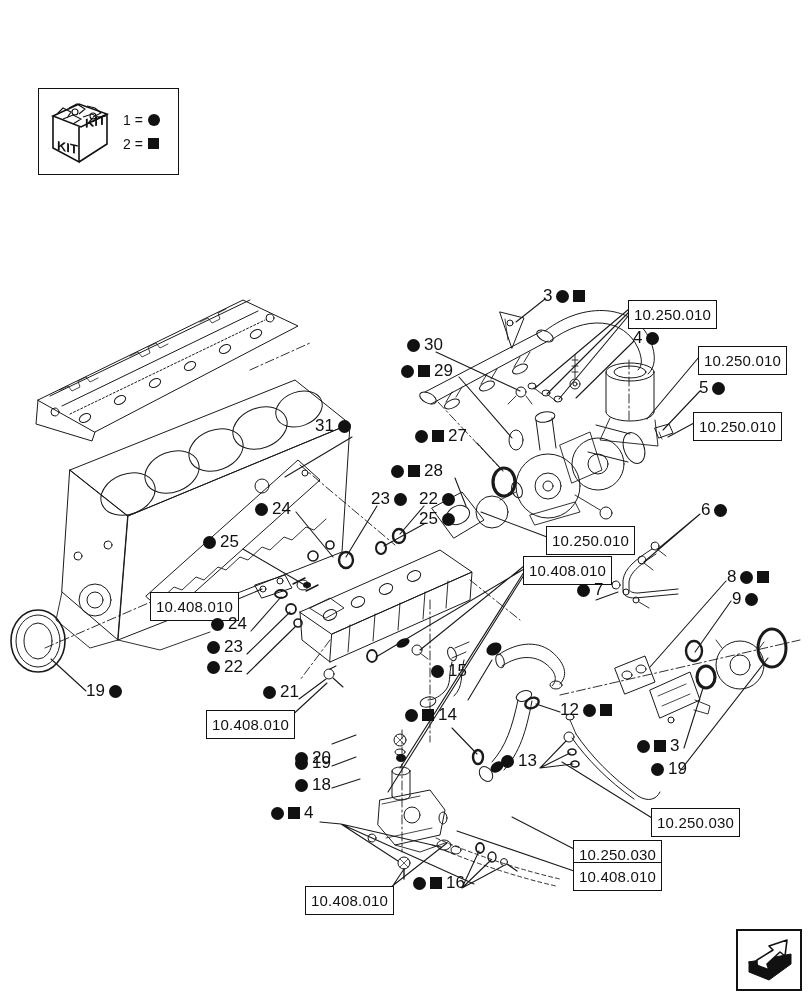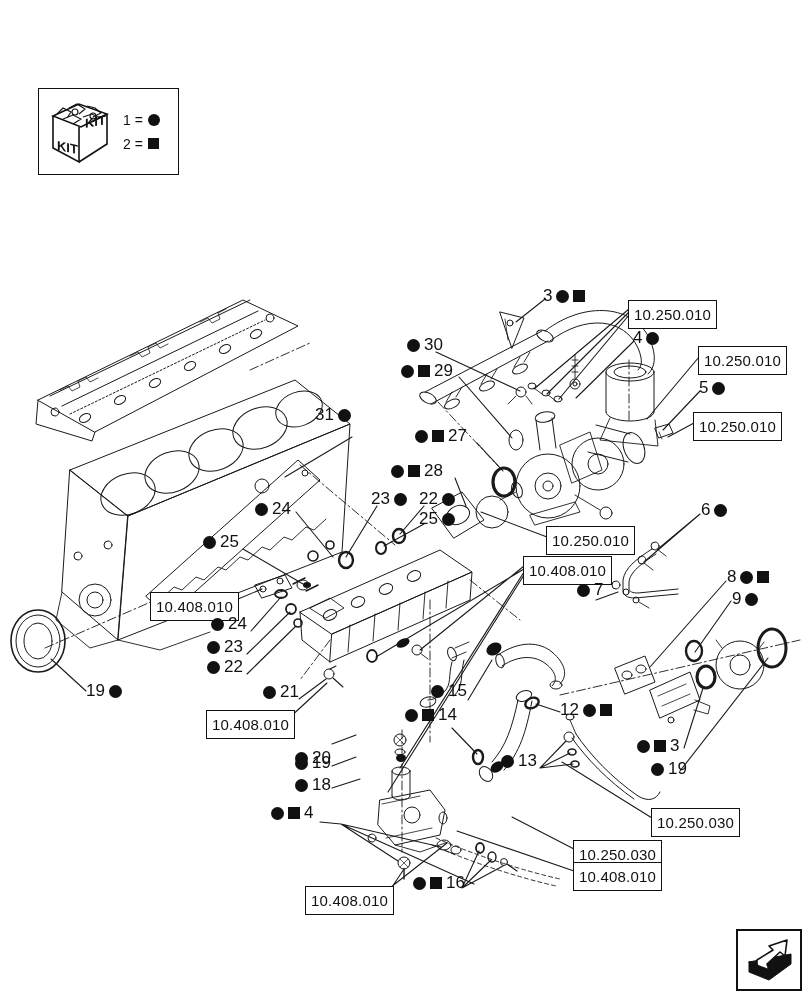--- a/index.html
+++ b/index.html
@@ -411,21 +411,21 @@
   </div>
   <div class="co" style="left:501px;top:753px">
     <span class="mk c"></span>
     <span>13</span>
   </div>
   <div class="co" style="left:405px;top:707px">
     <span class="mk c"></span>
     <span class="mk s"></span>
     <span>14</span>
   </div>
-  <div class="co" style="left:431px;top:683px">
+  <div class="co" style="left:431px;top:663px">
     <span class="mk c"></span>
     <span>15</span>
   </div>
   <div class="co" style="left:413px;top:875px">
     <span class="mk c"></span>
     <span class="mk s"></span>
     <span>16</span>
   </div>
   <div class="co" style="left:271px;top:805px">
     <span class="mk c"></span>
@@ -496,21 +496,21 @@
   </div>
   <div class="co" style="left:401px;top:363px">
     <span class="mk c"></span>
     <span class="mk s"></span>
     <span>29</span>
   </div>
   <div class="co" style="left:407px;top:337px">
     <span class="mk c"></span>
     <span>30</span>
   </div>
-  <div class="co" style="left:315px;top:407px">
+  <div class="co" style="left:315px;top:418px">
     <span>31</span>
     <span class="mk c"></span>
   </div>
 
   <div class="nextbox">
     <svg width="52" height="48" viewBox="0 0 52 48">
       <path d="M6,26 L6,36 L26,44 L48,28 L48,18 Z" fill="#111" stroke="#111" stroke-width="1"></path>
       <path d="M6,26 L14,30 L14,24 L30,14 L26,10 L44,4 L42,20 L37,16 L24,28 L26,34 Z" fill="#fff" stroke="#111" stroke-width="1.6" stroke-linejoin="round"></path>
     </svg>
   </div>

